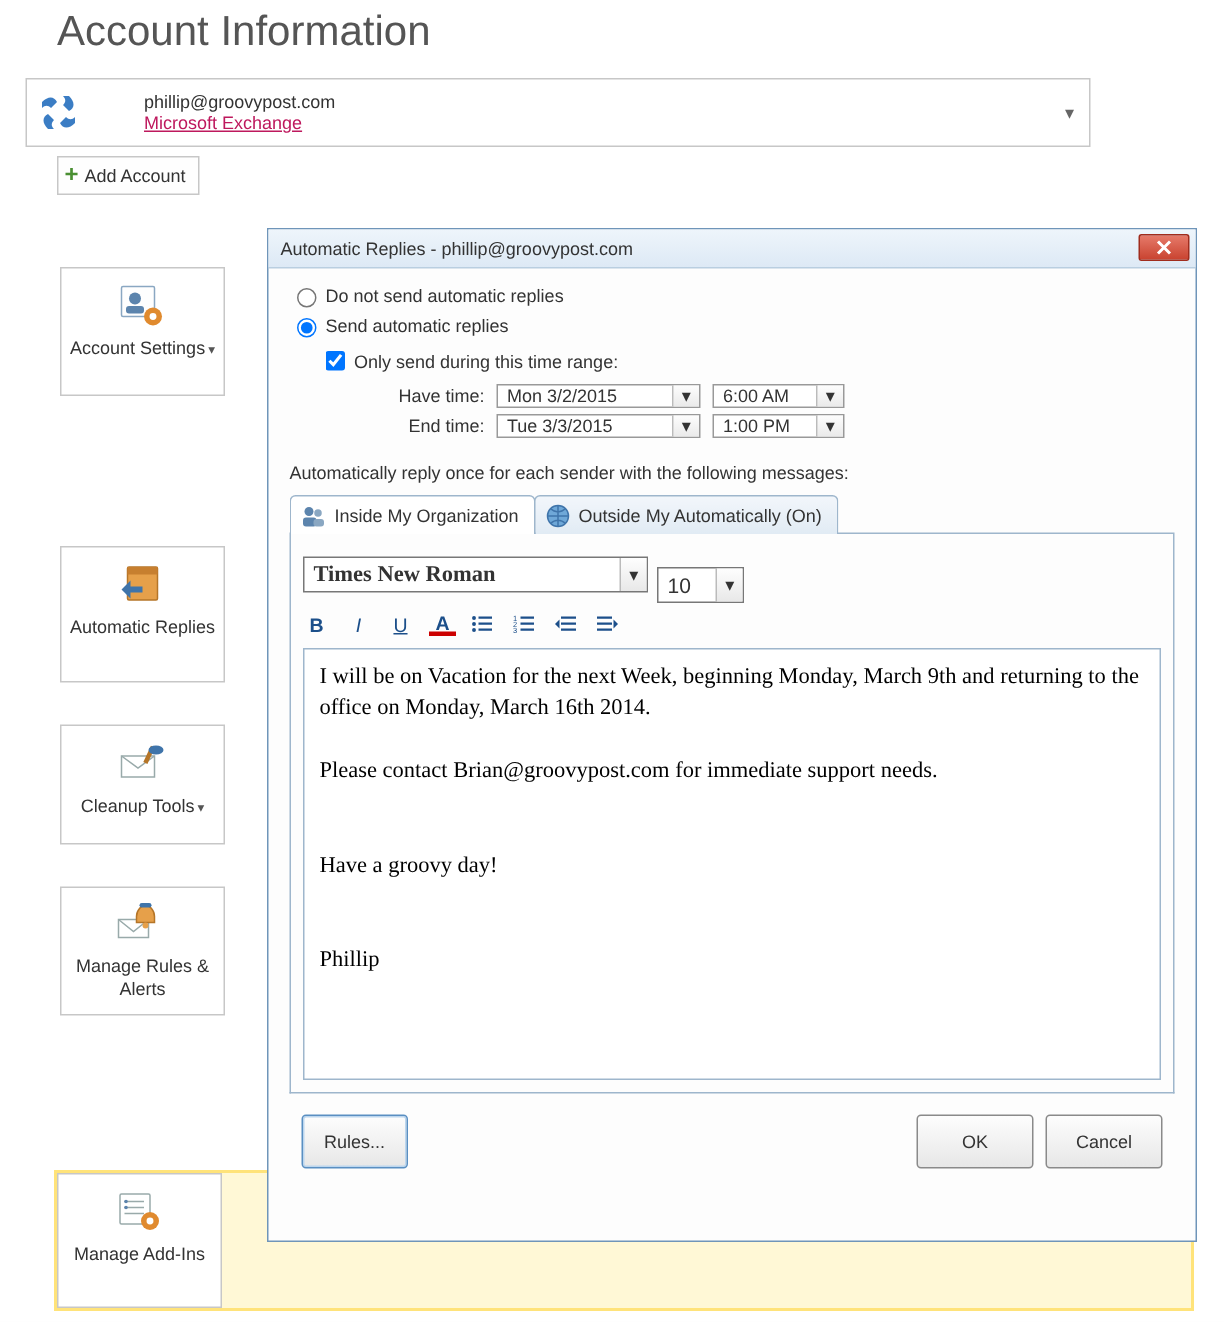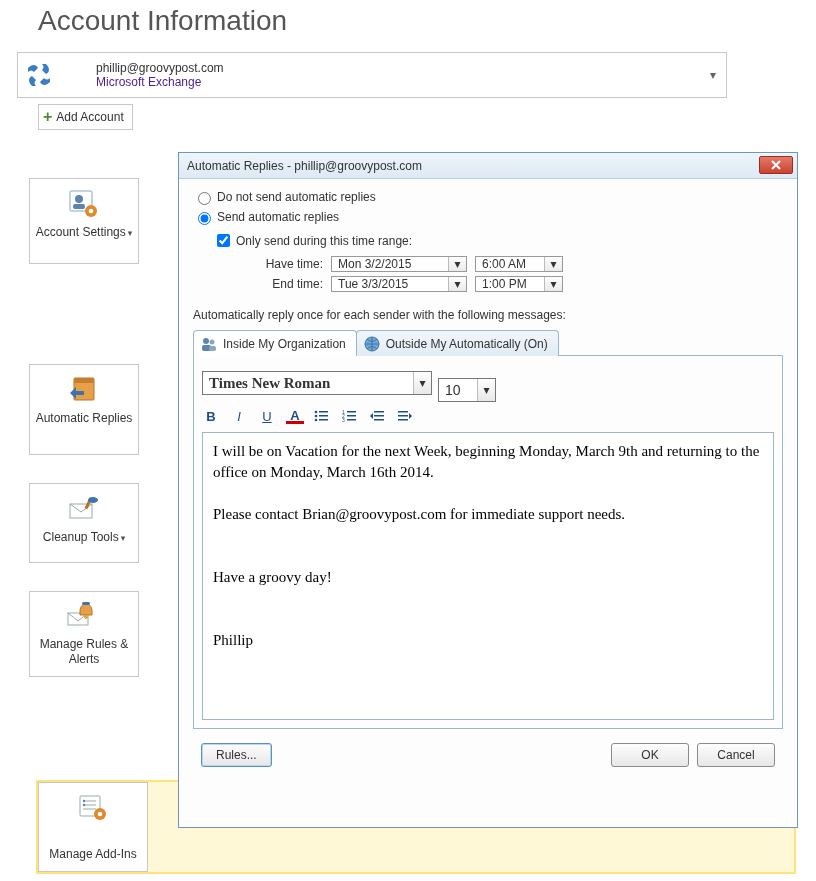--- a/index.html
+++ b/index.html
@@ -32,41 +32,41 @@
     padding: 2px 28px 2px 6px;
     gap: 32px;
   }
   .account-dropdown .acc-icon {
     width: 30px; height: 30px;
     margin-right: 10px;
     display:flex;align-items:center;justify-content:center;
   }
   .account-dropdown .acc-text { line-height: 1.2; }
   .account-dropdown .email { font-size: 12px; color: #333; }
-  .account-dropdown .subtitle { font-size: 12px; color: #4c1d95; }
+  .account-dropdown .subtitle { font-size: 12px; color: #be185d; text-decoration: underline; }
   .account-dropdown .chev {
     position: absolute; right: 10px; top: 50%; transform: translateY(-50%);
     color: #666;
   }
   .add-account {
     margin-left: 38px;
     display: inline-flex;
     align-items: center;
     border: 1px solid #c7c7c7;
     background: #fefefe;
     padding: 3px 8px 3px 4px;
     font-size: 12px;
     color: #333;
     height: 26px;
   }
   .add-account .plus { color: #4a8f32; font-size: 16px; font-weight: bold; margin-right: 4px; line-height: 1; }
 
   .sidebar {
     position: absolute;
-    left: 29px;
+    left: 40px;
     top: 178px;
     width: 110px;
   }
   .side-btn {
     width: 110px;
     border: 1px solid #c7c7c7;
     background: #fff;
     margin-bottom: 28px;
     display: flex;
     flex-direction: column;
@@ -225,21 +225,21 @@
     white-space: pre-wrap;
     overflow:hidden;
     line-height: 1.4;
   }
 
   .dlg-buttons {
     display:flex; align-items:center;
     padding: 14px 8px 8px 8px;
   }
   .btn {
-    height: 24px;
+    height: 36px;
     border: 1px solid #8a8a8a;
     background: linear-gradient(#fdfdfd,#e7e7e7);
     font-size: 12px;
     color:#333;
     padding: 0 14px;
     border-radius: 3px;
     display:inline-flex;align-items:center;justify-content:center;
   }
   .btn.rules { border:1px solid #5a8fc2; box-shadow: 0 0 0 1px #bcd6ee inset; }
   .spacer { flex:1; }
@@ -329,21 +329,21 @@
         <path d="M18 3 C18 3 14 5 14 10 L14 14 L26 14 L26 10 C26 5 22 3 22 3 Z" fill="#e6a04a" stroke="#b57528"></path>
         <rect x="16" y="1" width="8" height="3" rx="1.5" fill="#3f74aa"></rect>
         <circle cx="20" cy="16" r="2" fill="#e6a04a"></circle>
       </svg>
     </div>
     <div>Manage Rules &amp; Alerts</div>
   </div>
 
 </div>
 
-<div class="side-btn manage-addins" style="height:90px;justify-content:space-between;">
+<div class="side-btn manage-addins" style="height:90px;">
   <div class="side-icon">
     <svg width="34" height="30" viewBox="0 0 34 30">
       <rect x="4" y="3" width="20" height="20" rx="1" fill="#fff" stroke="#9aa"></rect>
       <line x1="7" y1="8" x2="20" y2="8" stroke="#9aa"></line>
       <line x1="7" y1="12" x2="20" y2="12" stroke="#9aa"></line>
       <line x1="7" y1="16" x2="20" y2="16" stroke="#9aa"></line>
       <circle cx="8" cy="8" r="1.2" fill="#5c84ad"></circle>
       <circle cx="8" cy="12" r="1.2" fill="#5c84ad"></circle>
       <circle cx="24" cy="21" r="6" fill="#e08a2e"></circle>
       <circle cx="24" cy="21" r="2.3" fill="#fff"></circle>

